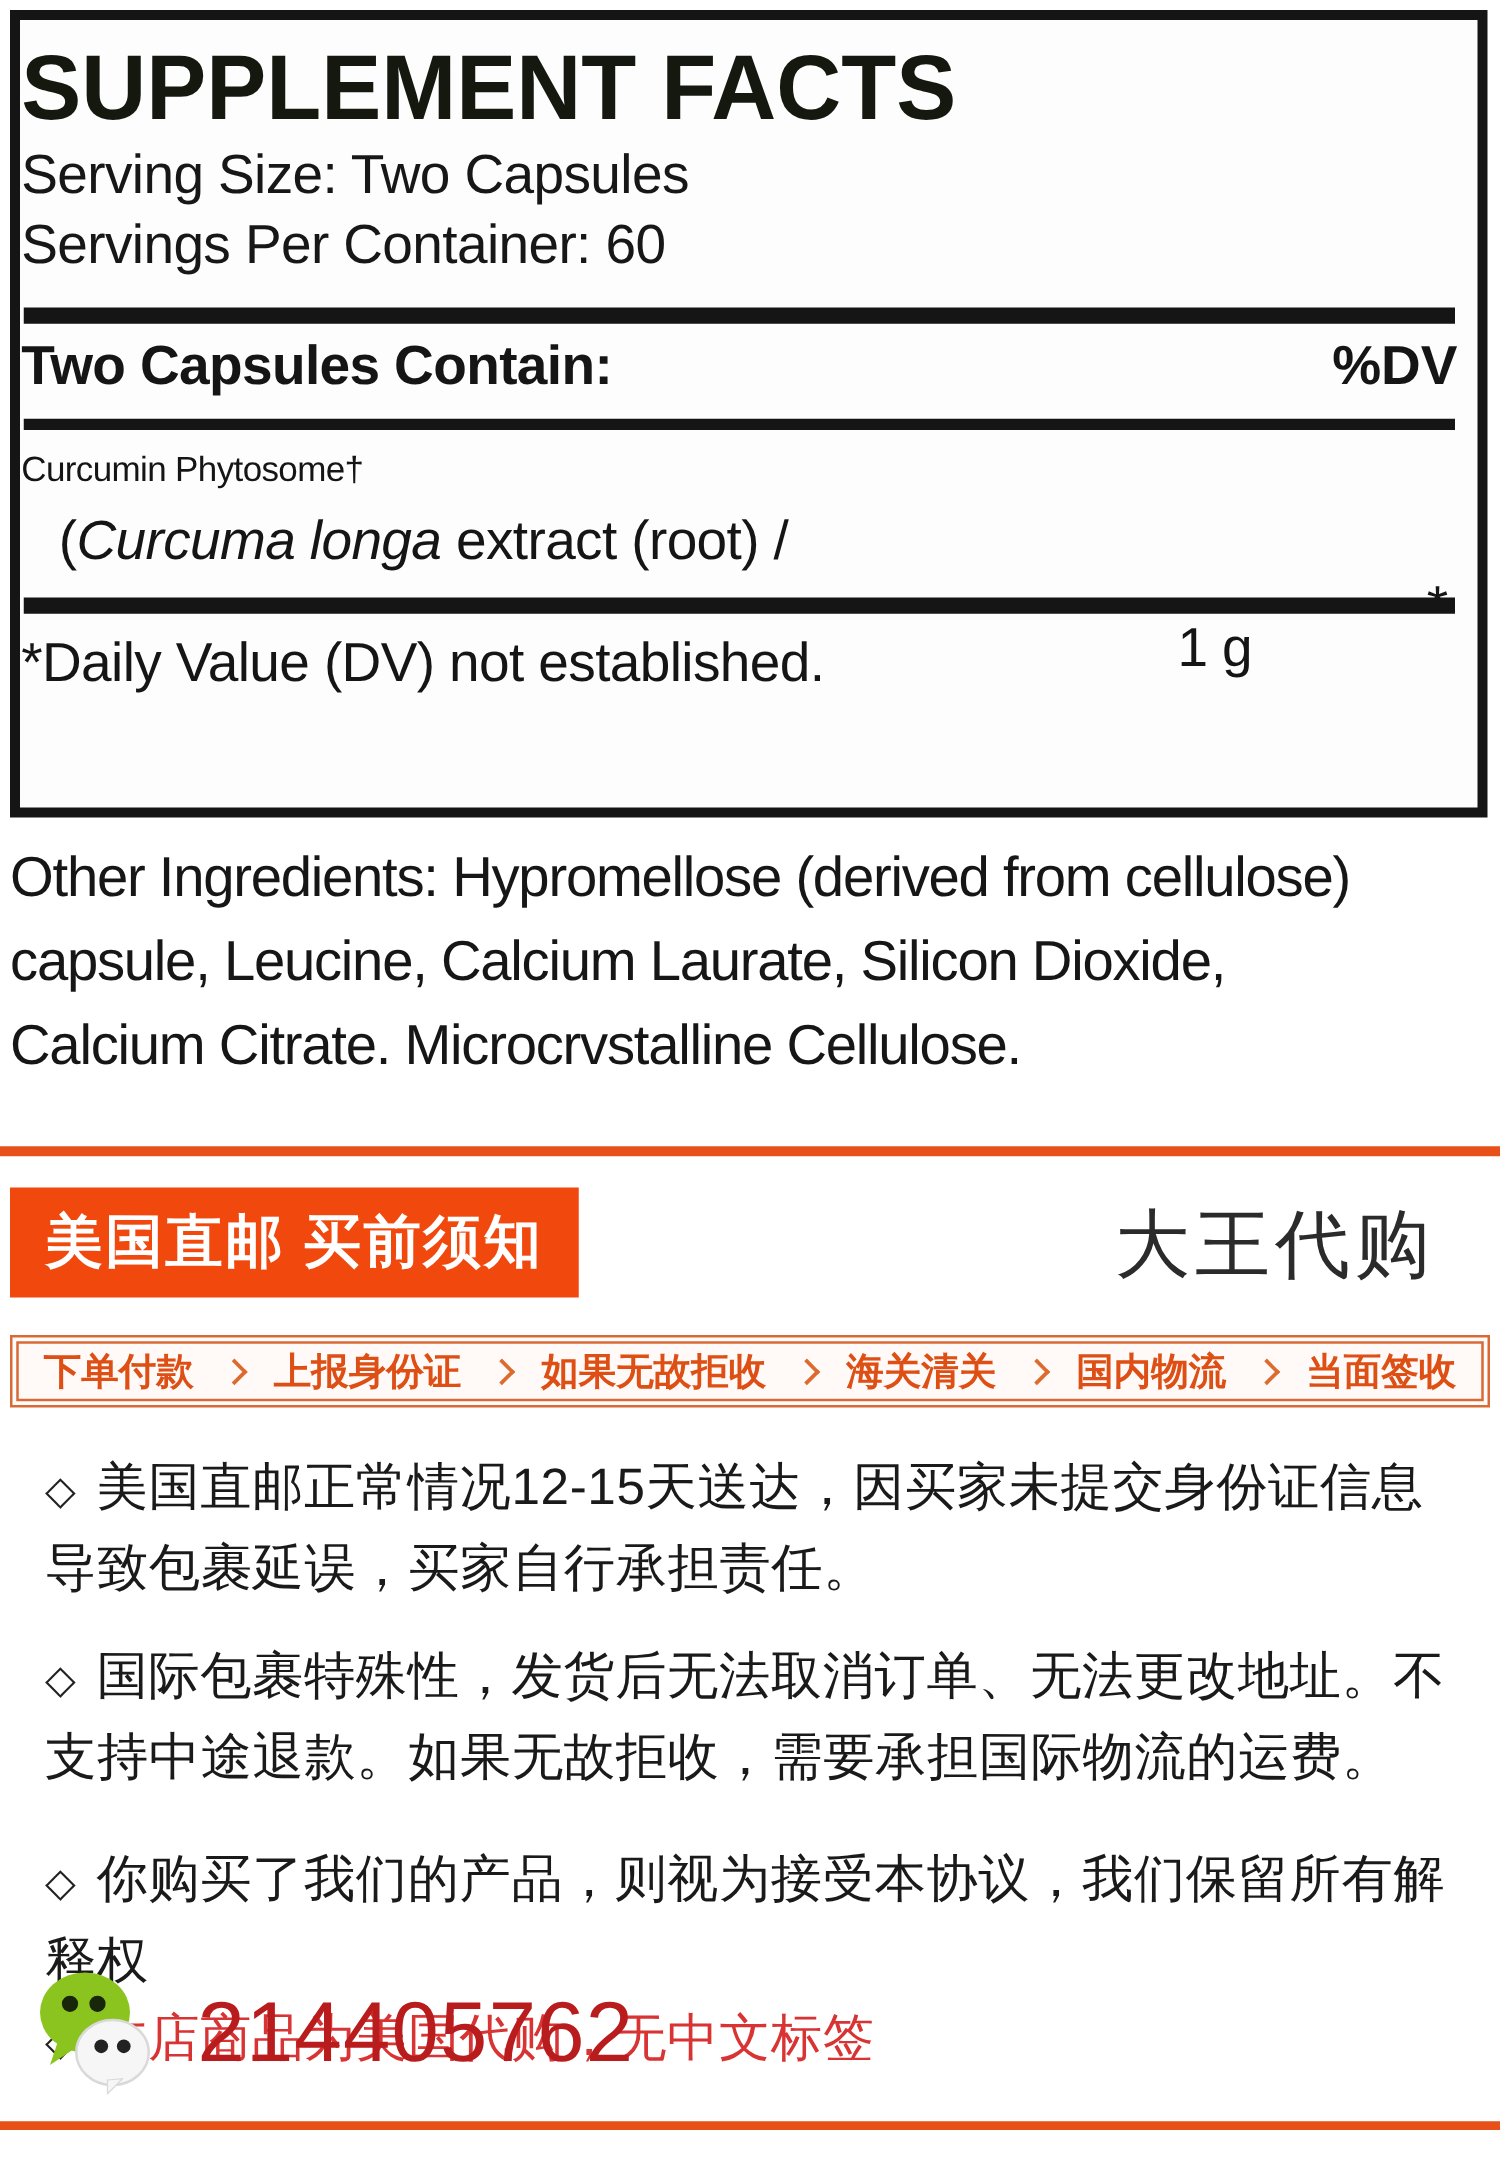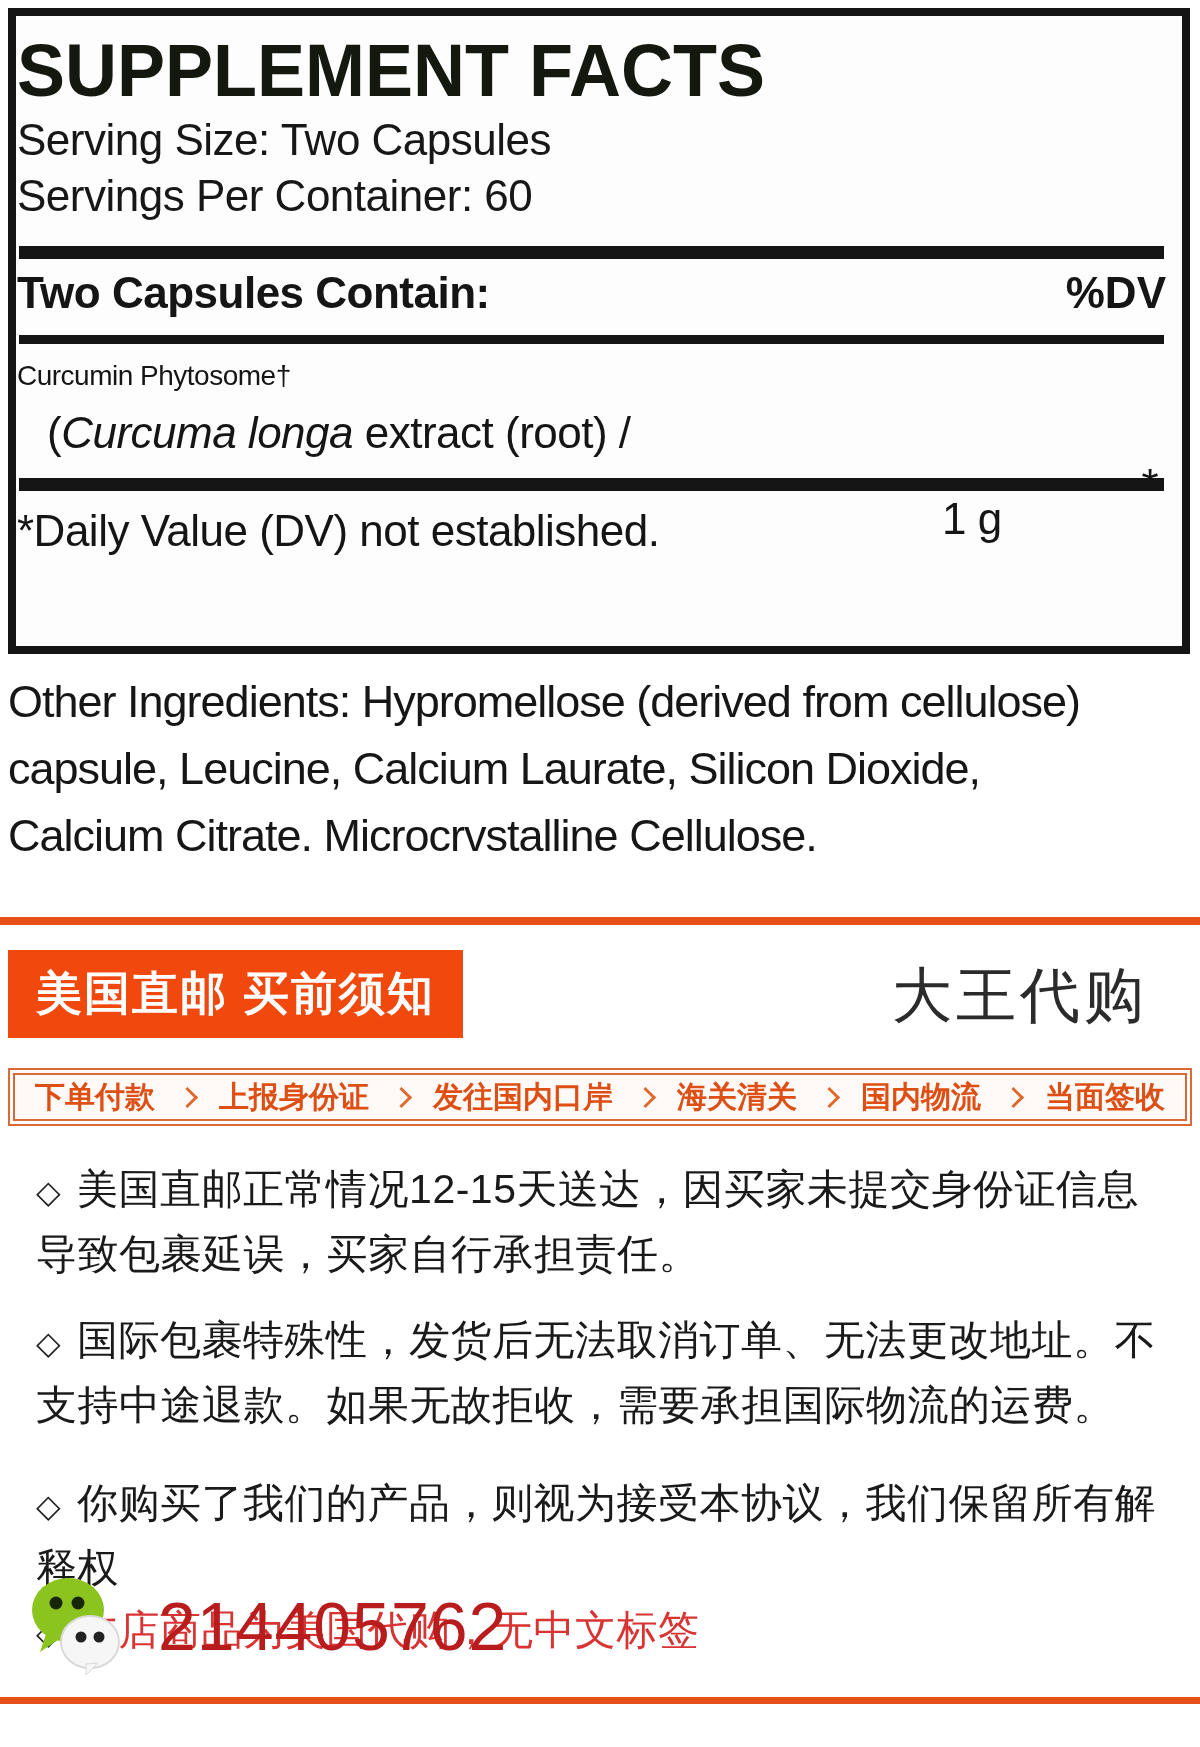--- a/index.html
+++ b/index.html
@@ -101,21 +101,21 @@
 
   <div class="badge">美国直邮 买前须知</div>
   <div class="brand">大王代购</div>
 
   <div class="flowbar">
     <div class="inner">
       <span class="step">下单付款</span>
       <span class="chev"></span>
       <span class="step">上报身份证</span>
       <span class="chev"></span>
-      <span class="step">发往国内口岸</span>
+      <span class="step">如果无故拒收</span>
       <span class="chev"></span>
       <span class="step">海关清关</span>
       <span class="chev"></span>
       <span class="step">国内物流</span>
       <span class="chev"></span>
       <span class="step">当面签收</span>
     </div>
   </div>
 
   <div class="bullets">

